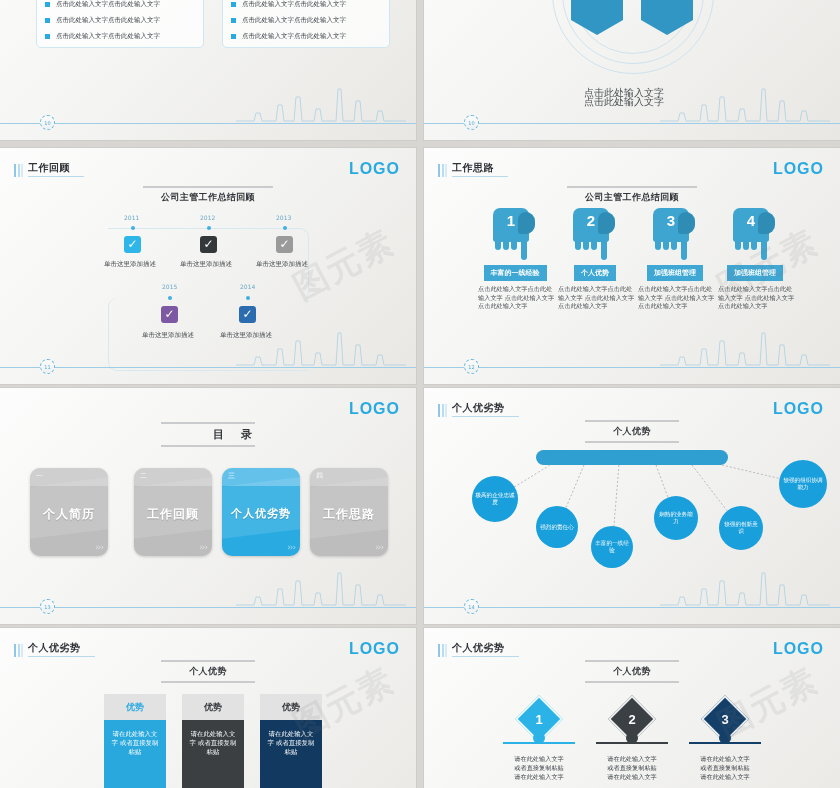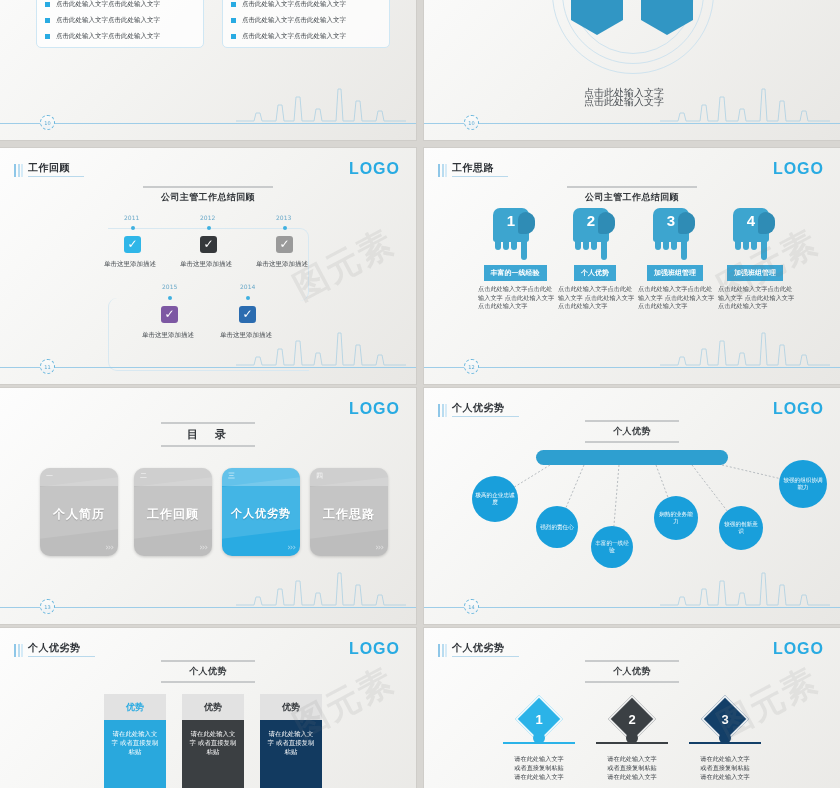--- a/index.html
+++ b/index.html
@@ -369,27 +369,27 @@
   <div class="watermark">图元素</div>
   <div class="footline"></div>
   <div class="pagedot">12</div>
   <svg class="skyline" viewBox="0 0 170 44">
     <path d="M0 42 L18 42 L20 34 L24 34 L26 42 L40 42 L42 26 L46 26 L48 42 L58 42 L60 18 L64 18 L66 42 L78 42 L80 30 L84 30 L86 42 L100 42 L102 10 L105 10 L107 42 L118 42 L120 22 L124 22 L126 42 L140 42 L142 32 L146 32 L148 42 L170 42" fill="none" stroke="#8fc4e0" stroke-width="1"></path>
   </svg>
 </div>
 
 <div class="slide sz col-l" style="top:388px;">
   <div class="logo">LOGO</div>
-  <div class="plaque" style="top:34px;width:94px;">
+  <div class="plaque" style="top:34px;width:94px;text-align:right;">
     <div class="l"></div>
     <div class="tx" style="font-size:11px;letter-spacing:3px;">目　录</div>
     <div class="l"></div>
   </div>
 
-  <div class="card" style="left:40px;top:80px;">
+  <div class="card" style="left:30px;top:80px;">
     <div class="top"></div>
         <div class="band"></div>
     <div class="cn">一</div>
     <div class="lbl">个人简历</div>
     <div class="ar">›››</div>
   </div>
   <div class="card" style="left:134px;top:80px;">
     <div class="top"></div>
         <div class="band"></div>
     <div class="cn">二</div>

